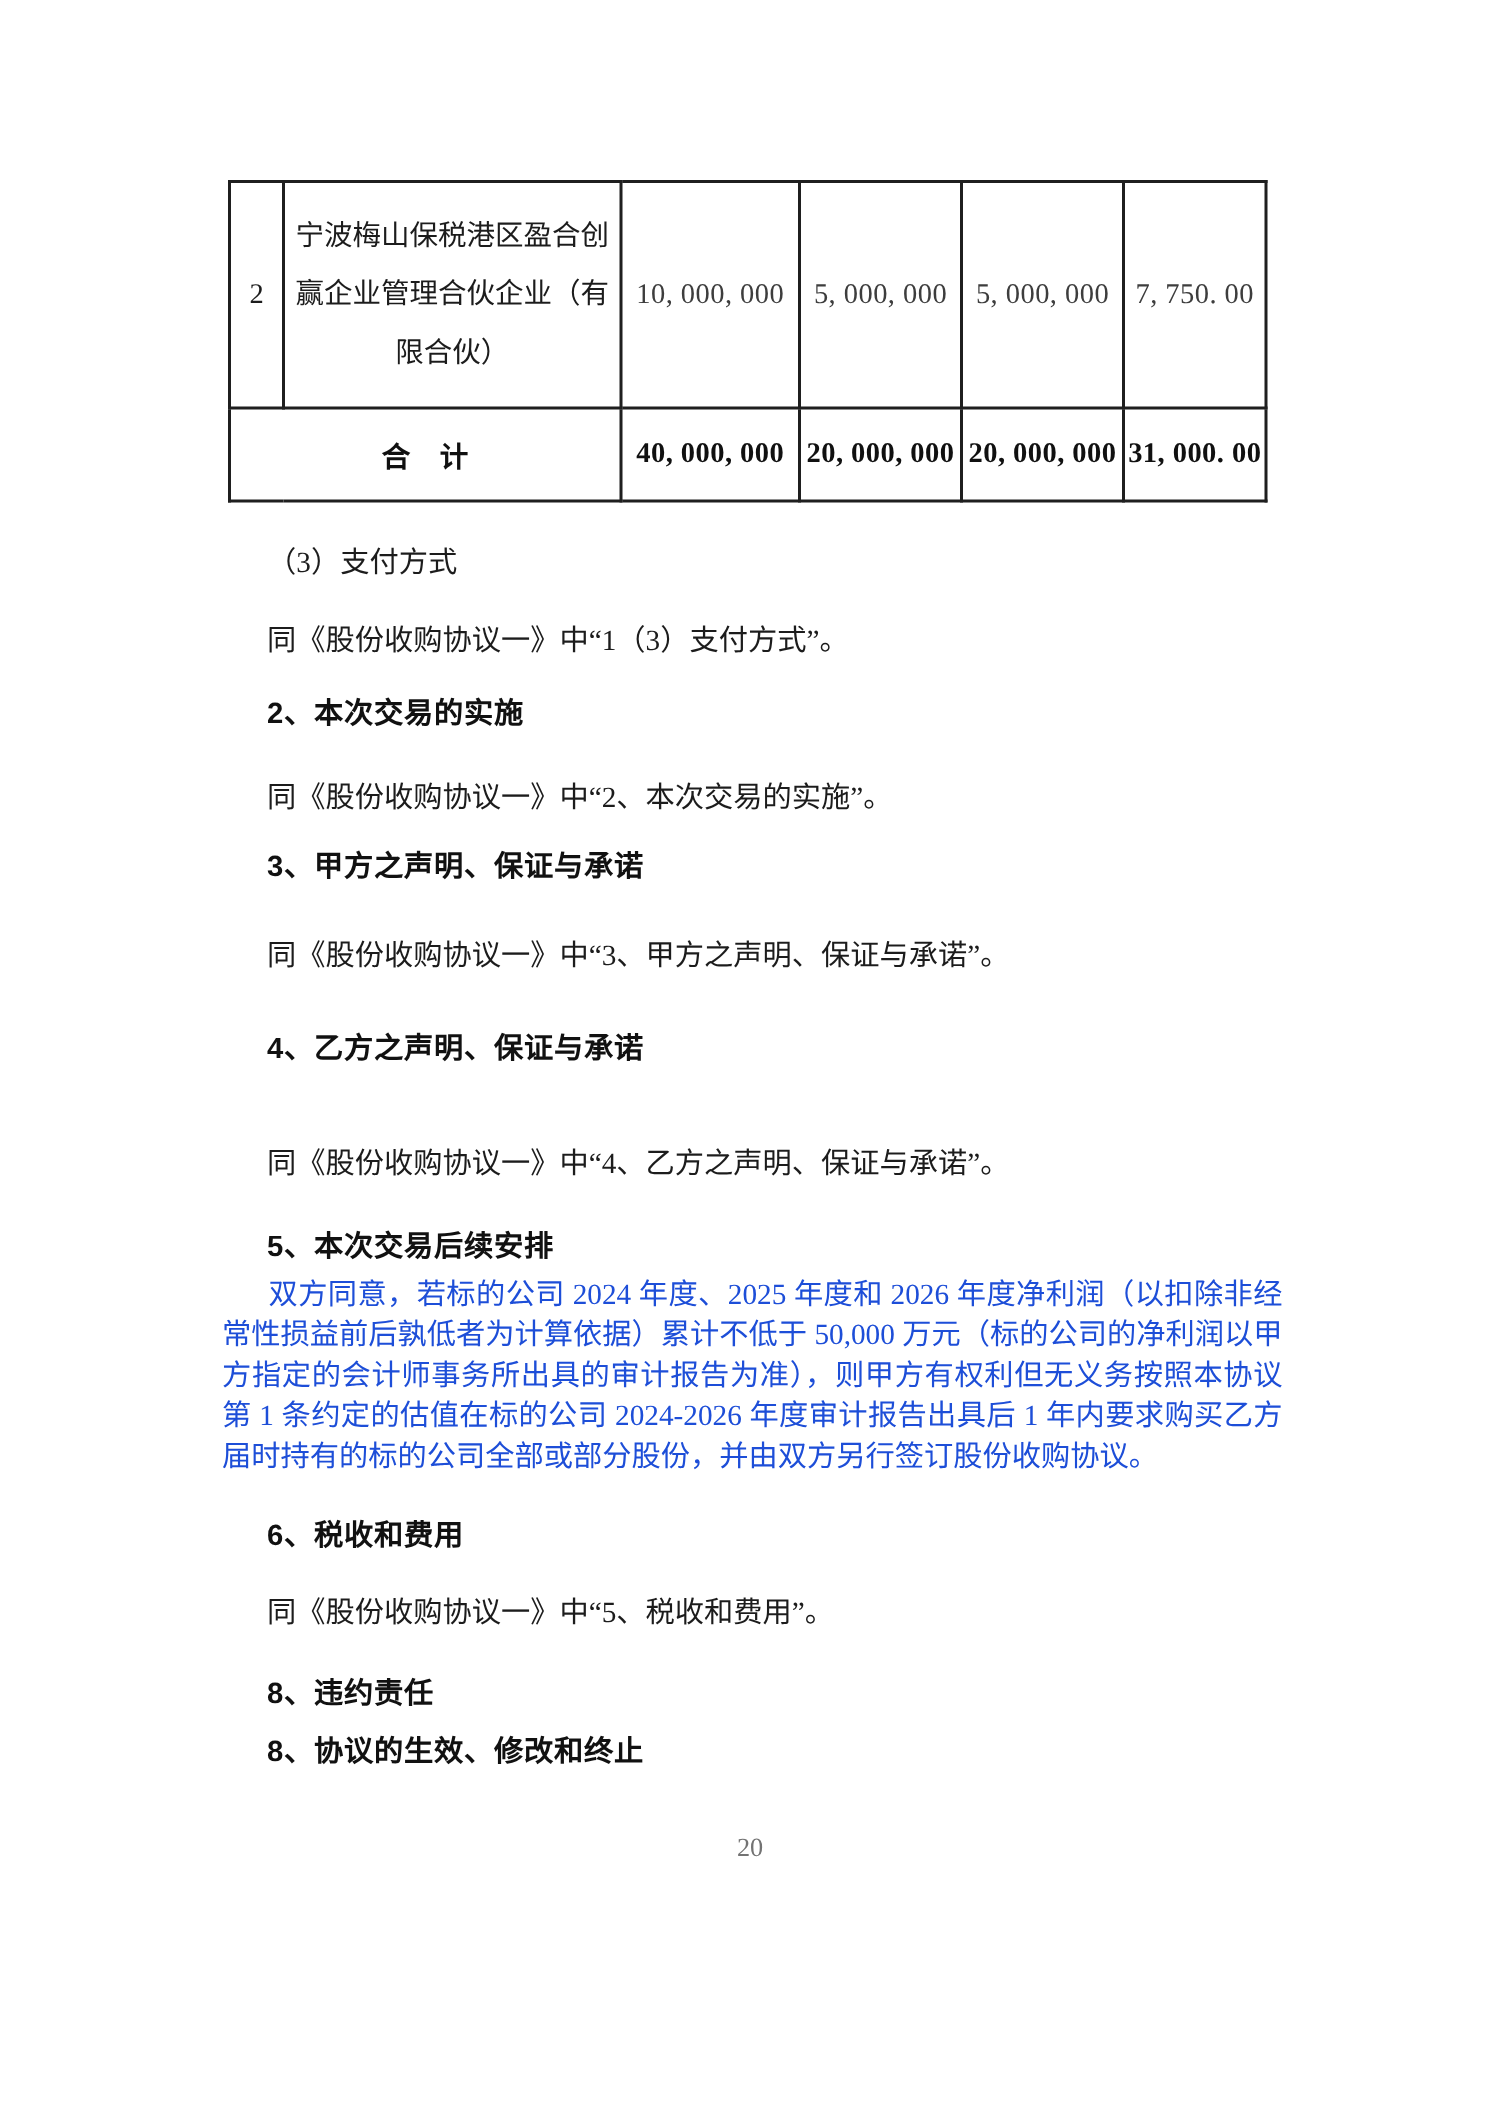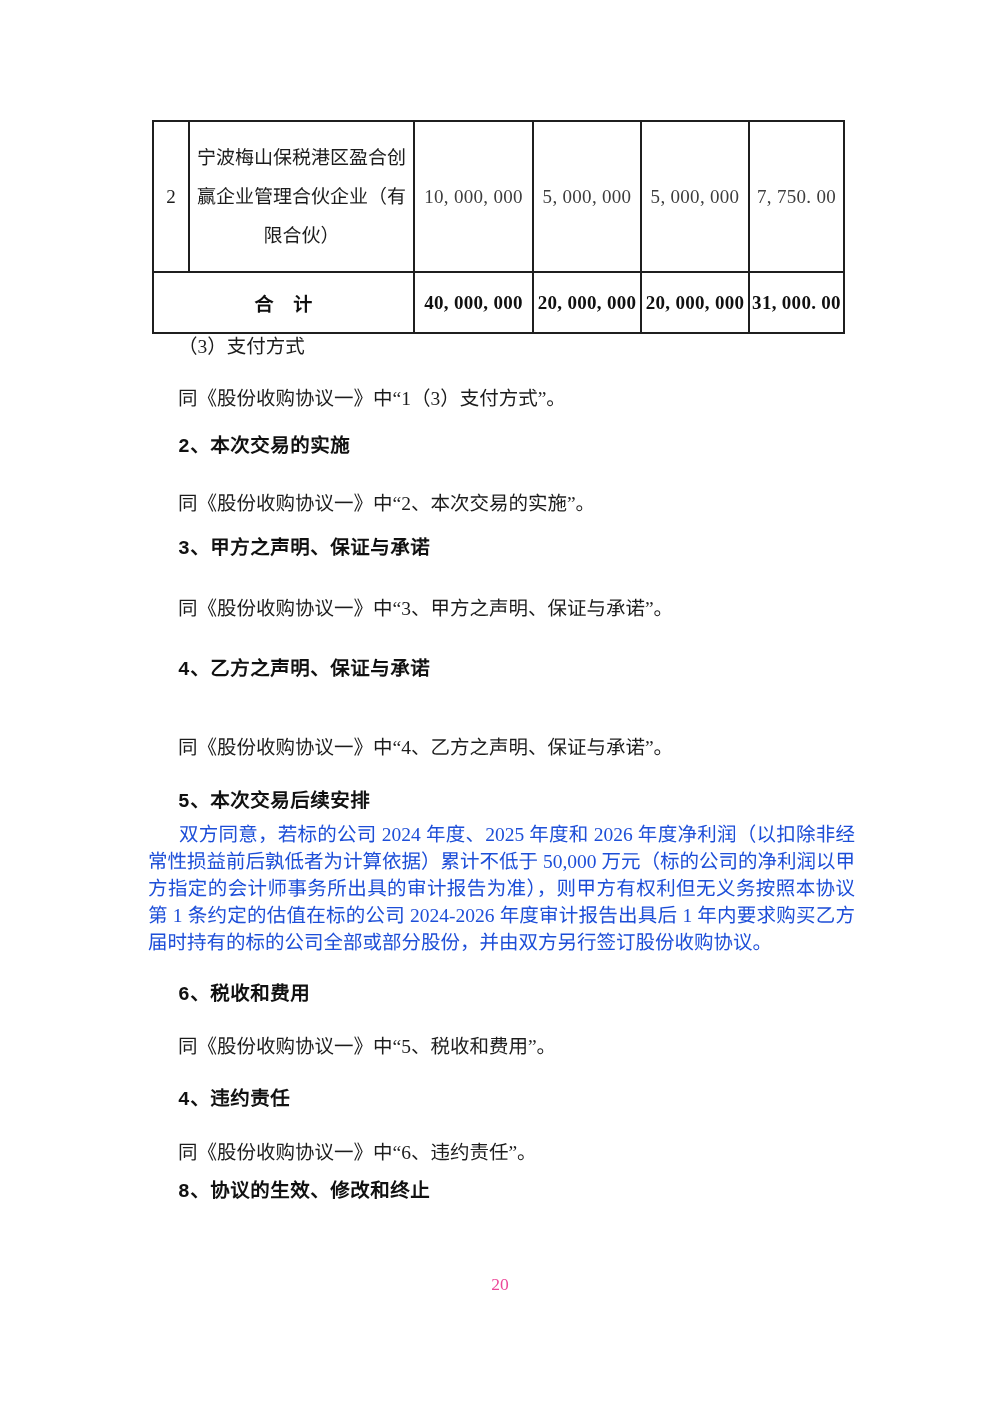--- a/index.html
+++ b/index.html
@@ -40,43 +40,43 @@
     padding: 0 3px;
   }
   td.c-val { color: #3d3d3d; letter-spacing: 0.3px; white-space: nowrap; }
   tr.row-total td { font-weight: 700; color: #101010; letter-spacing: 0.3px; }
   td.c-total-label { font-size: 20px; }
 
   
   .sub  { font-size: 19.5px; line-height: 26px; margin: 0 0 0 30px; }
   .para { font-size: 19.5px; line-height: 26px; margin: 0 0 0 30px; }
   .hd   {
-    font-family: Liberation Mono, monospace;
+    font-family: Liberation Sans, sans-serif;
     font-weight: 700;
     font-size: 19.5px;
     line-height: 26px;
     margin: 0 0 0 30px;
     letter-spacing: 0.5px;
     color: #111;
   }
   .just {
     font-size: 19.5px;
     line-height: 27px;
     text-align: justify;
     text-indent: 31px;
     margin: 0;
     color: #1d4ed8;
   }
   .pageno {
     position: absolute;
     left: 0; right: 0;
-    top: 1274px;
+    top: 1221px;
     text-align: center;
     font-size: 17.5px;
-    color: #ec4899;
+    color: #737373;
   }
 </style>
 </head>
 <body>
 
 <div class="page">
   <div class="content">
 
     <table class="pay">
       <colgroup>
@@ -99,38 +99,37 @@
         <tr class="row-total">
           <td colspan="2" class="c-total-label">合　计</td>
           <td>40, 000, 000</td>
           <td>20, 000, 000</td>
           <td>20, 000, 000</td>
           <td>31, 000. 00</td>
         </tr>
       </tbody>
     </table>
 
-    <p class="sub" style="">（3）支付方式</p>
+    <p class="sub" style="margin-top:28px">（3）支付方式</p>
     <p class="para" style="margin-top:26px">同《股份收购协议一》中“1（3）支付方式”。</p>
 
     <p class="hd" style="margin-top:22px">2、本次交易的实施</p>
     <p class="para" style="margin-top:31px">同《股份收购协议一》中“2、本次交易的实施”。</p>
 
     <p class="hd" style="margin-top:19px">3、甲方之声明、保证与承诺</p>
     <p class="para" style="margin-top:34px">同《股份收购协议一》中“3、甲方之声明、保证与承诺”。</p>
 
     <p class="hd" style="margin-top:35px">4、乙方之声明、保证与承诺</p>
     <p class="para" style="margin-top:52px">同《股份收购协议一》中“4、乙方之声明、保证与承诺”。</p>
 
     <p class="hd" style="margin-top:28px">5、本次交易后续安排</p>
     <p class="just" style="margin-top:6px">双方同意，若标的公司 2024 年度、2025 年度和 2026 年度净利润（以扣除非经常性损益前后孰低者为计算依据）累计不低于 50,000 万元（标的公司的净利润以甲方指定的会计师事务所出具的审计报告为准），则甲方有权利但无义务按照本协议第 1 条约定的估值在标的公司 2024-2026 年度审计报告出具后 1 年内要求购买乙方届时持有的标的公司全部或部分股份，并由双方另行签订股份收购协议。</p>
 
     <p class="hd" style="margin-top:26px">6、税收和费用</p>
     <p class="para" style="margin-top:26px">同《股份收购协议一》中“5、税收和费用”。</p>
 
-    <p class="hd" style="margin-top:27px">4、违约责任</p>
-    <p class="para" style="margin-top:27px">同《股份收购协议一》中“6、违约责任”。</p>
+    <p class="hd" style="margin-top:27px">8、违约责任</p>
 
     <p class="hd" style="margin-top:13px">8、协议的生效、修改和终止</p>
   </div>
 
   <div class="pageno">20</div>
 </div>
 
 </body></html>

